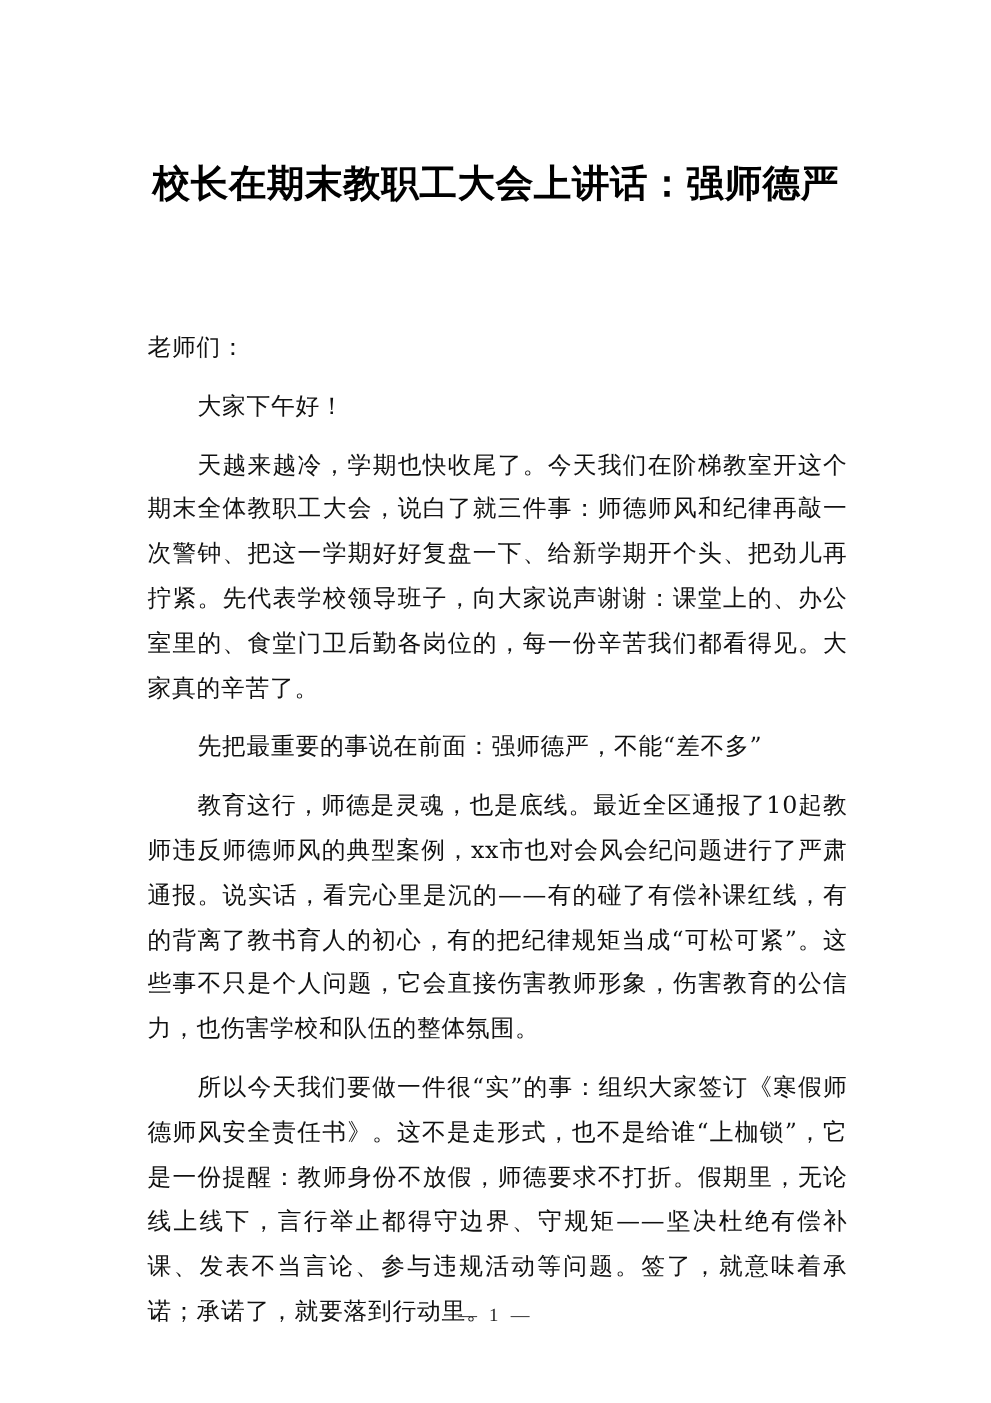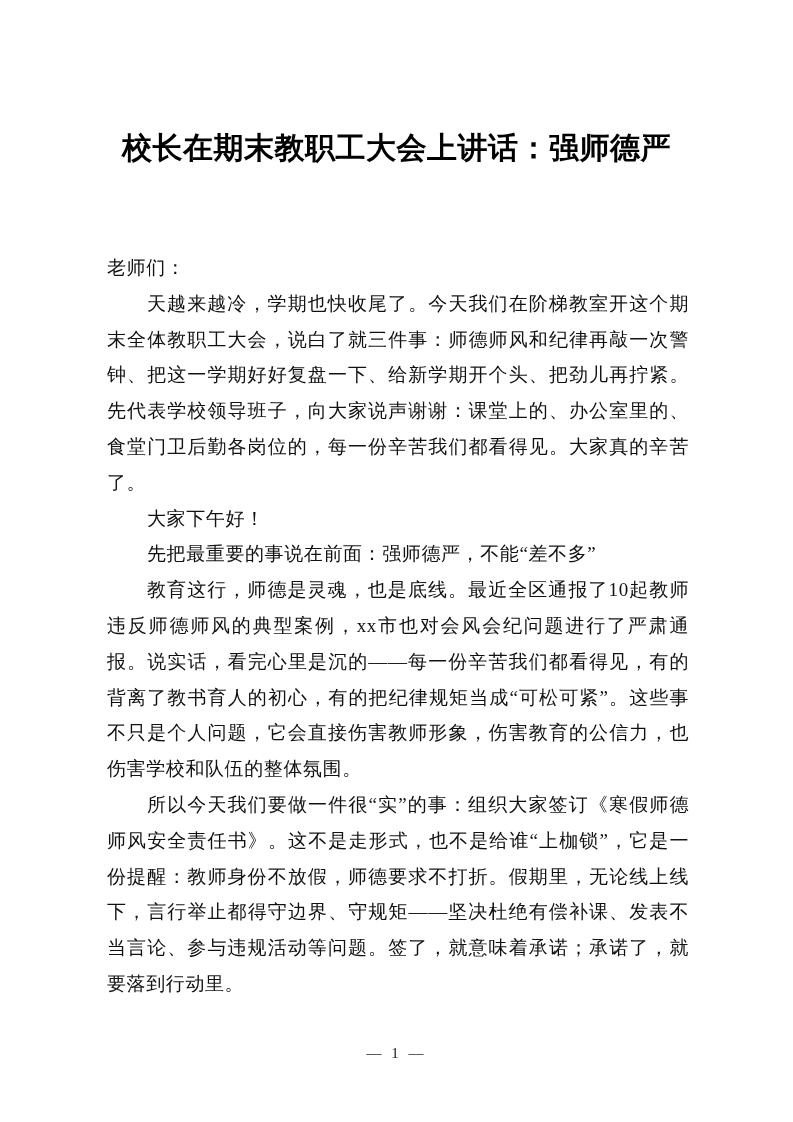--- a/index.html
+++ b/index.html
@@ -39,23 +39,22 @@
       top: 238px;
       width: 582px;
       font-family: "DejaVu Serif", "Liberation Serif", serif;
       font-size: 19px;
       line-height: 35.8px;
       letter-spacing: 0.6px;
       color: #111111;
       text-align: justify;
     }
     .body p {
-      margin: 0;
+      margin: 11px;
       padding: 0;
-      font-family: Liberation Serif, serif;
     }
     .body p.indent {
       text-indent: 40px;
     }
     .footer {
       position: absolute;
       left: 0;
       top: 1033px;
       width: 793px;
       text-align: center;
@@ -68,21 +67,21 @@
 </head>
 <body>
 
 <div class="page">
   <div class="title">
     <div>校长在期末教职工大会上讲话：强师德严</div>
   </div>
 
   <div class="body">
     <p>老师们：</p>
+    <p class="indent">大家下午好！</p>
     <p class="indent">天越来越冷，学期也快收尾了。今天我们在阶梯教室开这个期末全体教职工大会，说白了就三件事：师德师风和纪律再敲一次警钟、把这一学期好好复盘一下、给新学期开个头、把劲儿再拧紧。先代表学校领导班子，向大家说声谢谢：课堂上的、办公室里的、食堂门卫后勤各岗位的，每一份辛苦我们都看得见。大家真的辛苦了。</p>
-    <p class="indent">大家下午好！</p>
     <p class="indent">先把最重要的事说在前面：强师德严，不能“差不多”</p>
-    <p class="indent">教育这行，师德是灵魂，也是底线。最近全区通报了10起教师违反师德师风的典型案例，xx市也对会风会纪问题进行了严肃通报。说实话，看完心里是沉的——每一份辛苦我们都看得见，有的背离了教书育人的初心，有的把纪律规矩当成“可松可紧”。这些事不只是个人问题，它会直接伤害教师形象，伤害教育的公信力，也伤害学校和队伍的整体氛围。</p>
+    <p class="indent">教育这行，师德是灵魂，也是底线。最近全区通报了10起教师违反师德师风的典型案例，xx市也对会风会纪问题进行了严肃通报。说实话，看完心里是沉的——有的碰了有偿补课红线，有的背离了教书育人的初心，有的把纪律规矩当成“可松可紧”。这些事不只是个人问题，它会直接伤害教师形象，伤害教育的公信力，也伤害学校和队伍的整体氛围。</p>
     <p class="indent">所以今天我们要做一件很“实”的事：组织大家签订《寒假师德师风安全责任书》。这不是走形式，也不是给谁“上枷锁”，它是一份提醒：教师身份不放假，师德要求不打折。假期里，无论线上线下，言行举止都得守边界、守规矩——坚决杜绝有偿补课、发表不当言论、参与违规活动等问题。签了，就意味着承诺；承诺了，就要落到行动里。</p>
   </div>
 
   <div class="footer">— 1 —</div>
 </div>
 
 </body></html>

